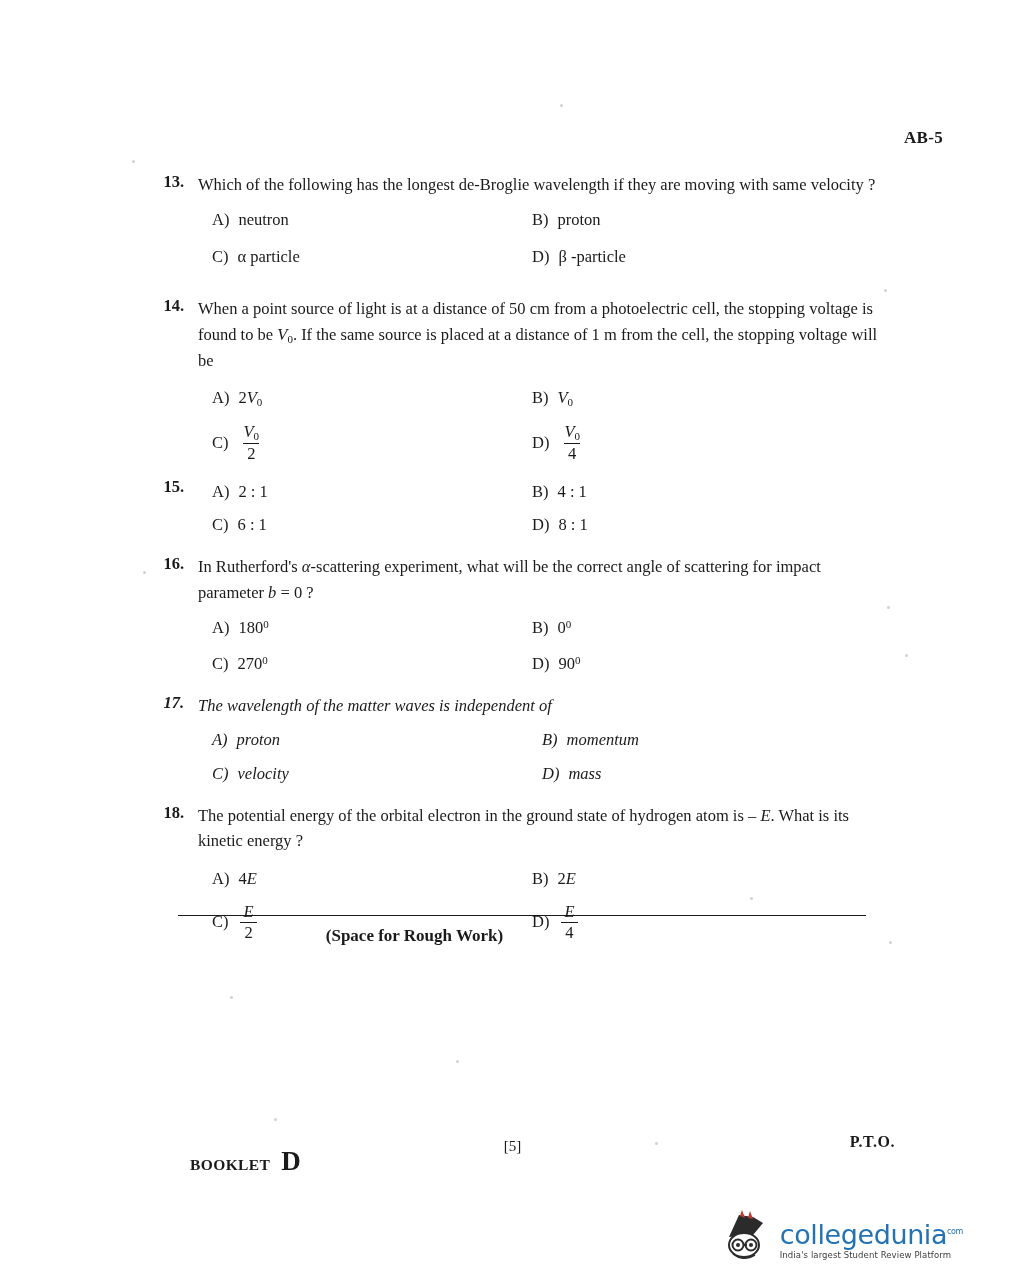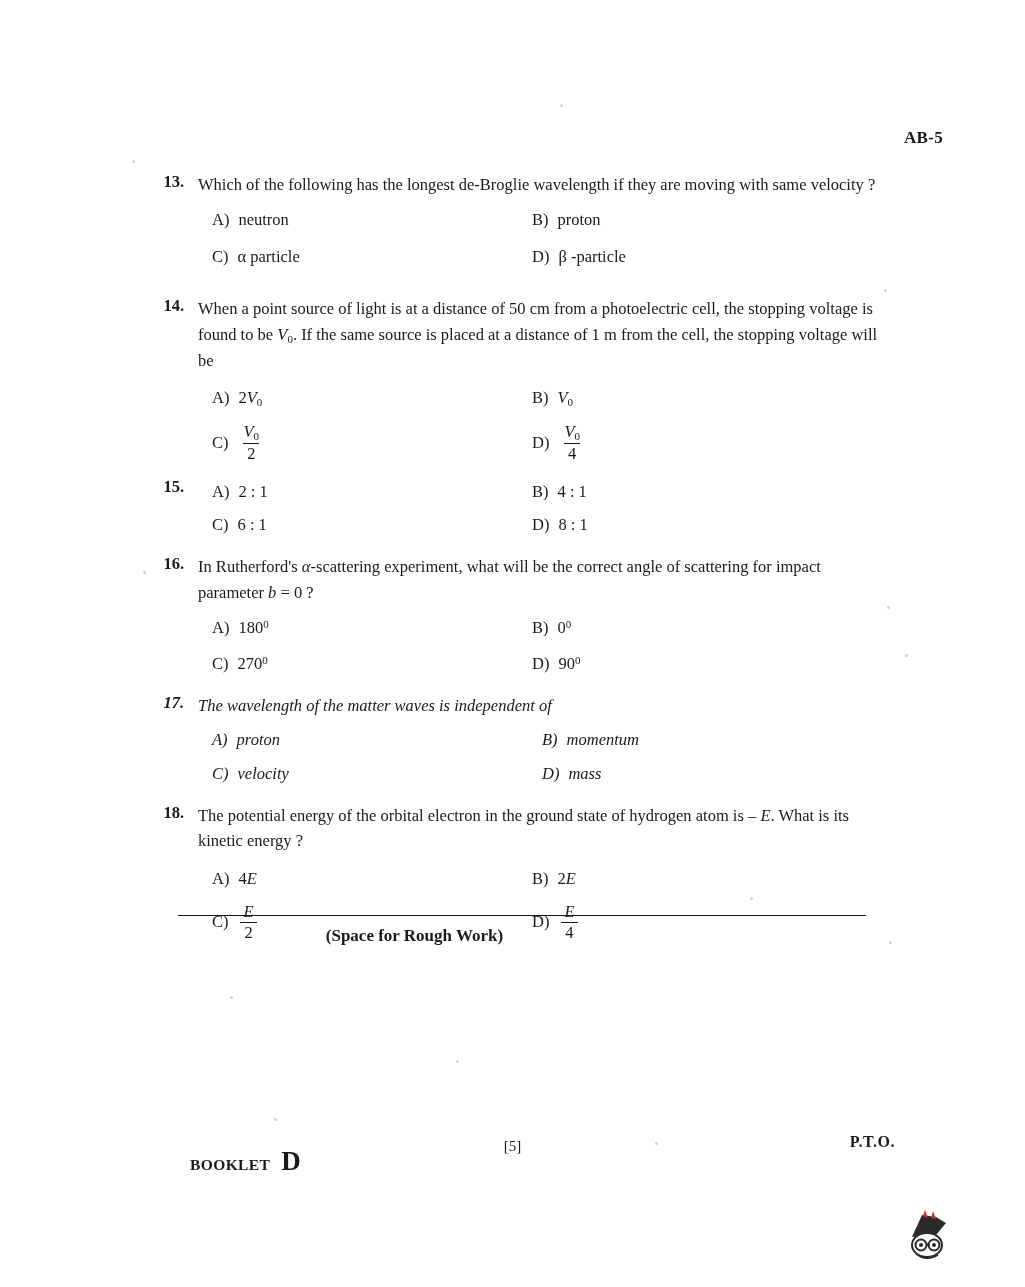--- a/index.html
+++ b/index.html
@@ -401,20 +401,24 @@
         <path d="M25 11 L27 4 L30 12 Z" fill="#c0392b"></path>
         <ellipse cx="21" cy="38" rx="15" ry="12" fill="#ffffff" stroke="#2b2b2b" stroke-width="2"></ellipse>
         <circle cx="15" cy="38" r="5.5" fill="#ffffff" stroke="#2b2b2b" stroke-width="2"></circle>
         <circle cx="28" cy="38" r="5.5" fill="#ffffff" stroke="#2b2b2b" stroke-width="2"></circle>
         <circle cx="15" cy="38" r="2" fill="#2b2b2b"></circle>
         <circle cx="28" cy="38" r="2" fill="#2b2b2b"></circle>
         <path d="M20 38 h4" stroke="#2b2b2b" stroke-width="2"></path>
         <path d="M10 47 q10 8 22 1" stroke="#2b2b2b" stroke-width="1.6" fill="none"></path>
       </svg>
     </div>
+    <div class="logo-text">
+      <div class="logo-name"><span>collegedunia</span><span class="logo-tm">com</span></div>
+      <div class="logo-tag">India's largest Student Review Platform</div>
+    </div>
   </div>
 
   <div class="speck" style="left:132px; top:160px; width:3px; height:3px;"></div>
   <div class="speck" style="left:560px; top:104px; width:3px; height:3px;"></div>
   <div class="speck" style="left:884px; top:289px; width:3px; height:3px;"></div>
   <div class="speck" style="left:143px; top:571px; width:3px; height:3px;"></div>
   <div class="speck" style="left:887px; top:606px; width:3px; height:3px;"></div>
   <div class="speck" style="left:905px; top:654px; width:3px; height:3px;"></div>
   <div class="speck" style="left:750px; top:897px; width:3px; height:3px;"></div>
   <div class="speck" style="left:889px; top:941px; width:3px; height:3px;"></div>

